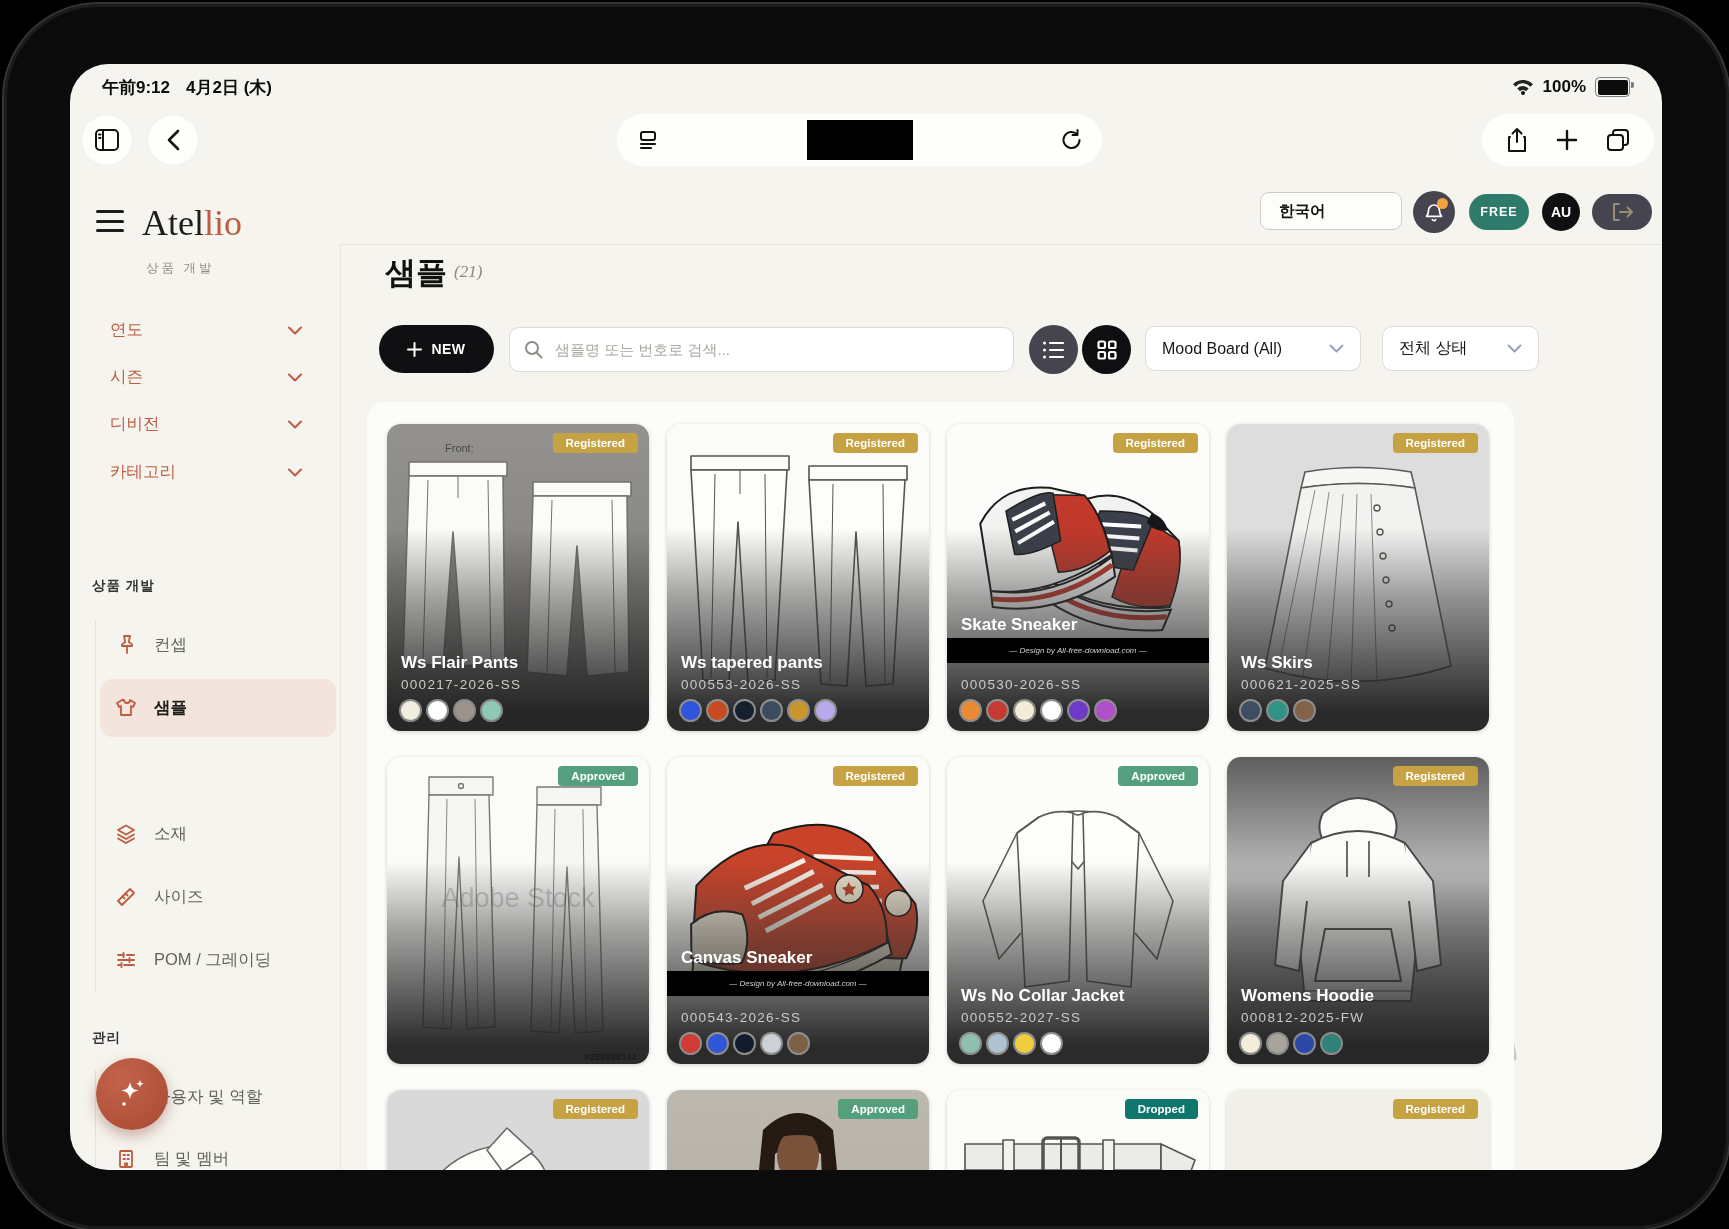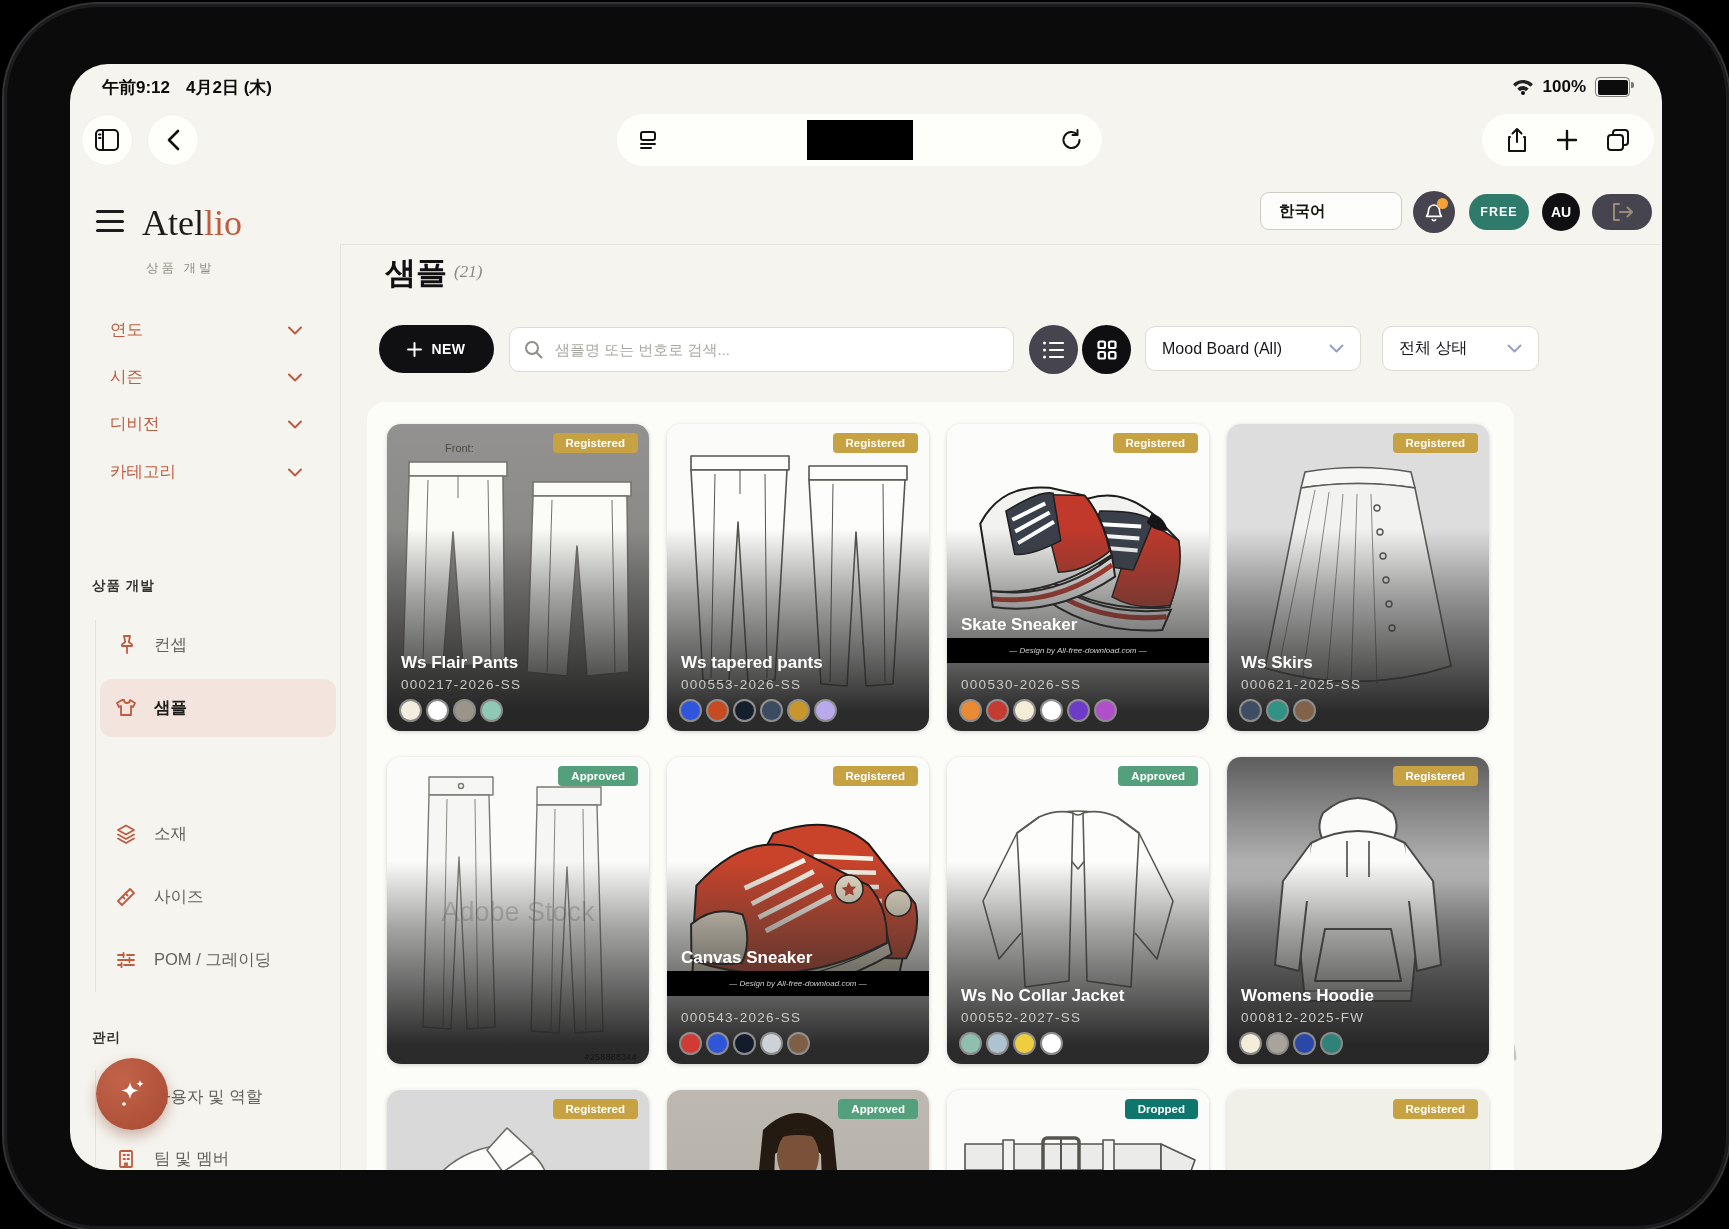--- a/index.html
+++ b/index.html
@@ -87,21 +87,21 @@
   .card .shade{position:absolute;inset:0;background:linear-gradient(180deg,rgba(66,66,66,0) 34%,rgba(56,56,56,.45) 56%,rgba(36,36,36,.97) 94%);}
   .badge{position:absolute;top:9px;right:11px;padding:4px 13px;border-radius:4px;color:#fff;
     font-size:11.5px;font-weight:700;z-index:3;}
   .card-info{position:absolute;left:0;right:0;bottom:0;padding:0 14px 11px;z-index:2;}
   .card-title{color:#fff;font-size:17px;font-weight:700;white-space:nowrap;overflow:hidden;text-overflow:ellipsis;}
   .card-num{color:#CBCAC6;font-size:13.5px;letter-spacing:1.3px;margin-top:4px;}
   .dots{display:flex;gap:8px;margin-top:9px;height:19px;}
   .dot{width:19px;height:19px;border-radius:50%;box-shadow:0 0 0 2px rgba(255,255,255,.45);}
   .strip{margin:3px -14px 14px;background:#000;color:#cfcfcf;font-size:8px;font-style:italic;text-align:center;padding:8px 0;}
   .img-note{position:absolute;left:58px;top:18px;font-size:11px;color:#4b4a44;z-index:2;}
-  .wm{position:absolute;left:0;right:0;top:140px;text-align:center;font-size:27px;color:rgba(90,90,90,.30);z-index:1;font-weight:400;}
+  .wm{position:absolute;left:0;right:0;top:126px;text-align:center;font-size:27px;color:rgba(90,90,90,.30);z-index:1;font-weight:400;}
   .wm-id{position:absolute;right:12px;bottom:2px;font-size:8.5px;color:#151515;z-index:3;letter-spacing:.5px;}
   svg{display:block;}
 </style>
 </head>
 <body>
 
 <div class="device">
 <div class="screen">
 
   <div class="statusbar">

